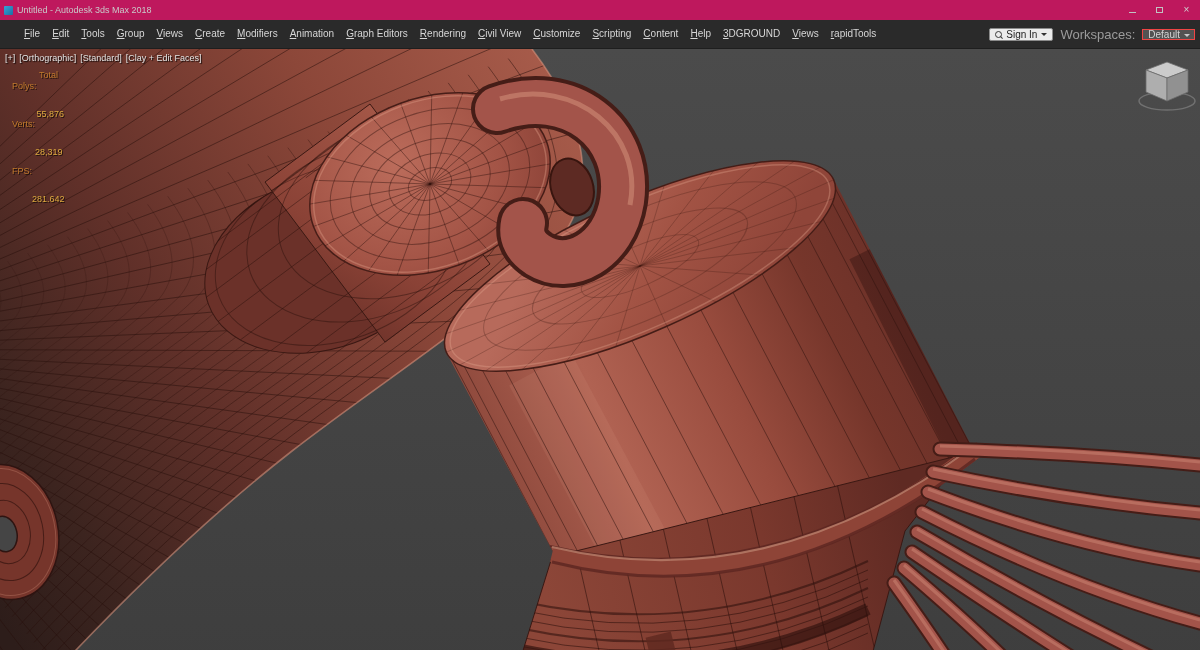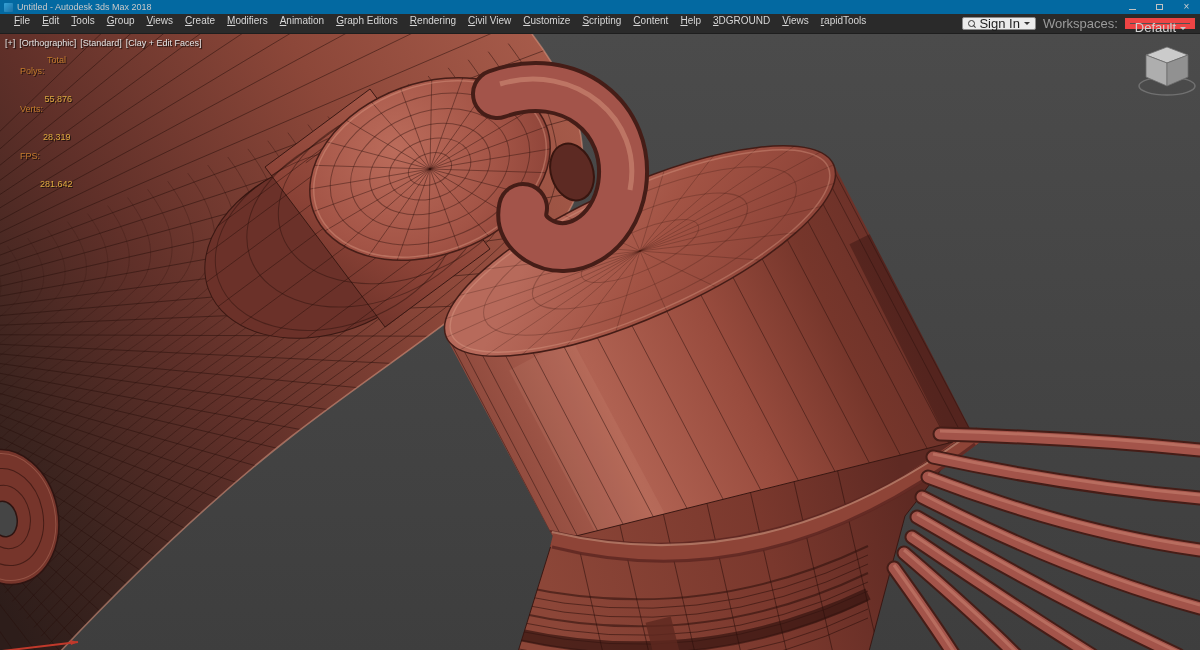--- a/index.html
+++ b/index.html
@@ -1,47 +1,47 @@
 <!DOCTYPE html>
 <html><head>
 <meta charset="utf-8">
 <style>
   html,body{margin:0;padding:0;background:#2a2a2a;}
   body{width:1200px;height:650px;overflow:hidden;font-family:"Liberation Sans",sans-serif;-webkit-font-smoothing:antialiased;}
   .window{width:1200px;height:650px;display:flex;flex-direction:column;}
 
   
-  .titlebar{height:14px;background:#0369a1;display:flex;align-items:center;font-size:9px;color:#c9c9c9;flex:0 0 auto;}
+  .titlebar{height:20px;background:#be185d;display:flex;align-items:center;font-size:9px;color:#c9c9c9;flex:0 0 auto;}
   .app-icon{width:9px;height:9px;margin:0 4px 0 4px;background:linear-gradient(135deg,#35a3d8,#1b6fa3);border-radius:1px;flex:0 0 auto;}
   .title-text{white-space:nowrap;}
   .win-controls{margin-left:auto;display:flex;height:100%;}
   .win-btn{width:27px;display:flex;align-items:center;justify-content:center;}
   .glyph-min{width:7px;height:1px;background:#c2c2c2;margin-top:5px;}
   .glyph-max{width:7px;height:6px;border:1px solid #c2c2c2;box-sizing:border-box;}
   .glyph-close{font-size:10px;line-height:1;color:#d0d0d0;}
 
   
-  .menubar{height:20px;background:#2a2a2a;border-bottom:1px solid #1e1e1e;box-sizing:border-box;display:flex;font-size:10px;color:#d6d6d6;padding-left:8px;flex:0 0 auto;}
+  .menubar{height:29px;background:#2a2a2a;border-bottom:1px solid #1e1e1e;box-sizing:border-box;display:flex;align-items:center;font-size:10px;color:#d6d6d6;padding-left:18px;flex:0 0 auto;}
   .menu-item{display:inline-block;padding:0 6px;line-height:14px;white-space:nowrap;}
   .menu-item::first-letter{text-decoration:underline;}
   .menubar-right{margin-left:auto;display:flex;align-items:center;gap:7px;padding-right:5px;}
-  .signin{background:#ebebeb;border:1px solid #8a8a8a;border-radius:2px;height:11px;display:flex;align-items:center;gap:4px;padding:0 5px;color:#1e1e1e;font-size:13px;line-height:11px;}
+  .signin{background:#ebebeb;border:1px solid #8a8a8a;border-radius:2px;height:11px;display:flex;align-items:center;gap:4px;padding:0 5px;color:#1e1e1e;font-size:10px;line-height:11px;}
   .search-icon{width:5px;height:5px;border:1px solid #3a3a3a;border-radius:50%;position:relative;flex:0 0 auto;}
   .search-icon::after{content:"";position:absolute;width:3px;height:1px;background:#3a3a3a;transform:rotate(45deg);left:4px;top:5px;}
   .caret{width:0;height:0;border-left:3px solid transparent;border-right:3px solid transparent;border-top:3px solid #333;}
   .ws-label{color:#9b9b9b;font-size:13px;}
-  .ws-value{background:#525252;border:5px solid #ef4444;color:#d2d2d2;font-size:13px;padding:0 14px 0 5px;height:11px;line-height:10px;position:relative;box-sizing:border-box;}
+  .ws-value{background:#525252;border:1px solid #ef4444;color:#d2d2d2;font-size:10px;padding:0 14px 0 5px;height:11px;line-height:10px;position:relative;box-sizing:border-box;}
   .ws-value::after{content:"";position:absolute;right:4px;top:4px;width:0;height:0;border-left:3px solid transparent;border-right:3px solid transparent;border-top:3px solid #c9c9c9;}
 
   
   .viewport{position:relative;height:621px;flex:0 0 auto;overflow:hidden;background:#454545;}
   #scene{position:absolute;left:0;top:0;display:block;}
   .vp-label{position:absolute;left:5px;top:4px;font-size:9px;color:#e2e2e2;display:flex;gap:4px;text-shadow:1px 1px 1px rgba(0,0,0,0.85);}
   .vp-label span{white-space:nowrap;}
-  .stats{position:absolute;left:20px;top:21px;font-size:9px;line-height:10.5px;text-shadow:1px 1px 0 rgba(0,0,0,0.7);}
+  .stats{position:absolute;left:12px;top:21px;font-size:9px;line-height:10.5px;text-shadow:1px 1px 0 rgba(0,0,0,0.7);}
   .stat-total{margin-left:27px;color:#c07a2c;}
   .stat-row{display:flex;width:64px;}
   .sl{color:#c07a2c;}
   .sv{color:#dca93f;margin-top:28px;}
   .fps{margin-top:8px;}
 </style>
 </head>
 <body>
 
 <div class="window">

